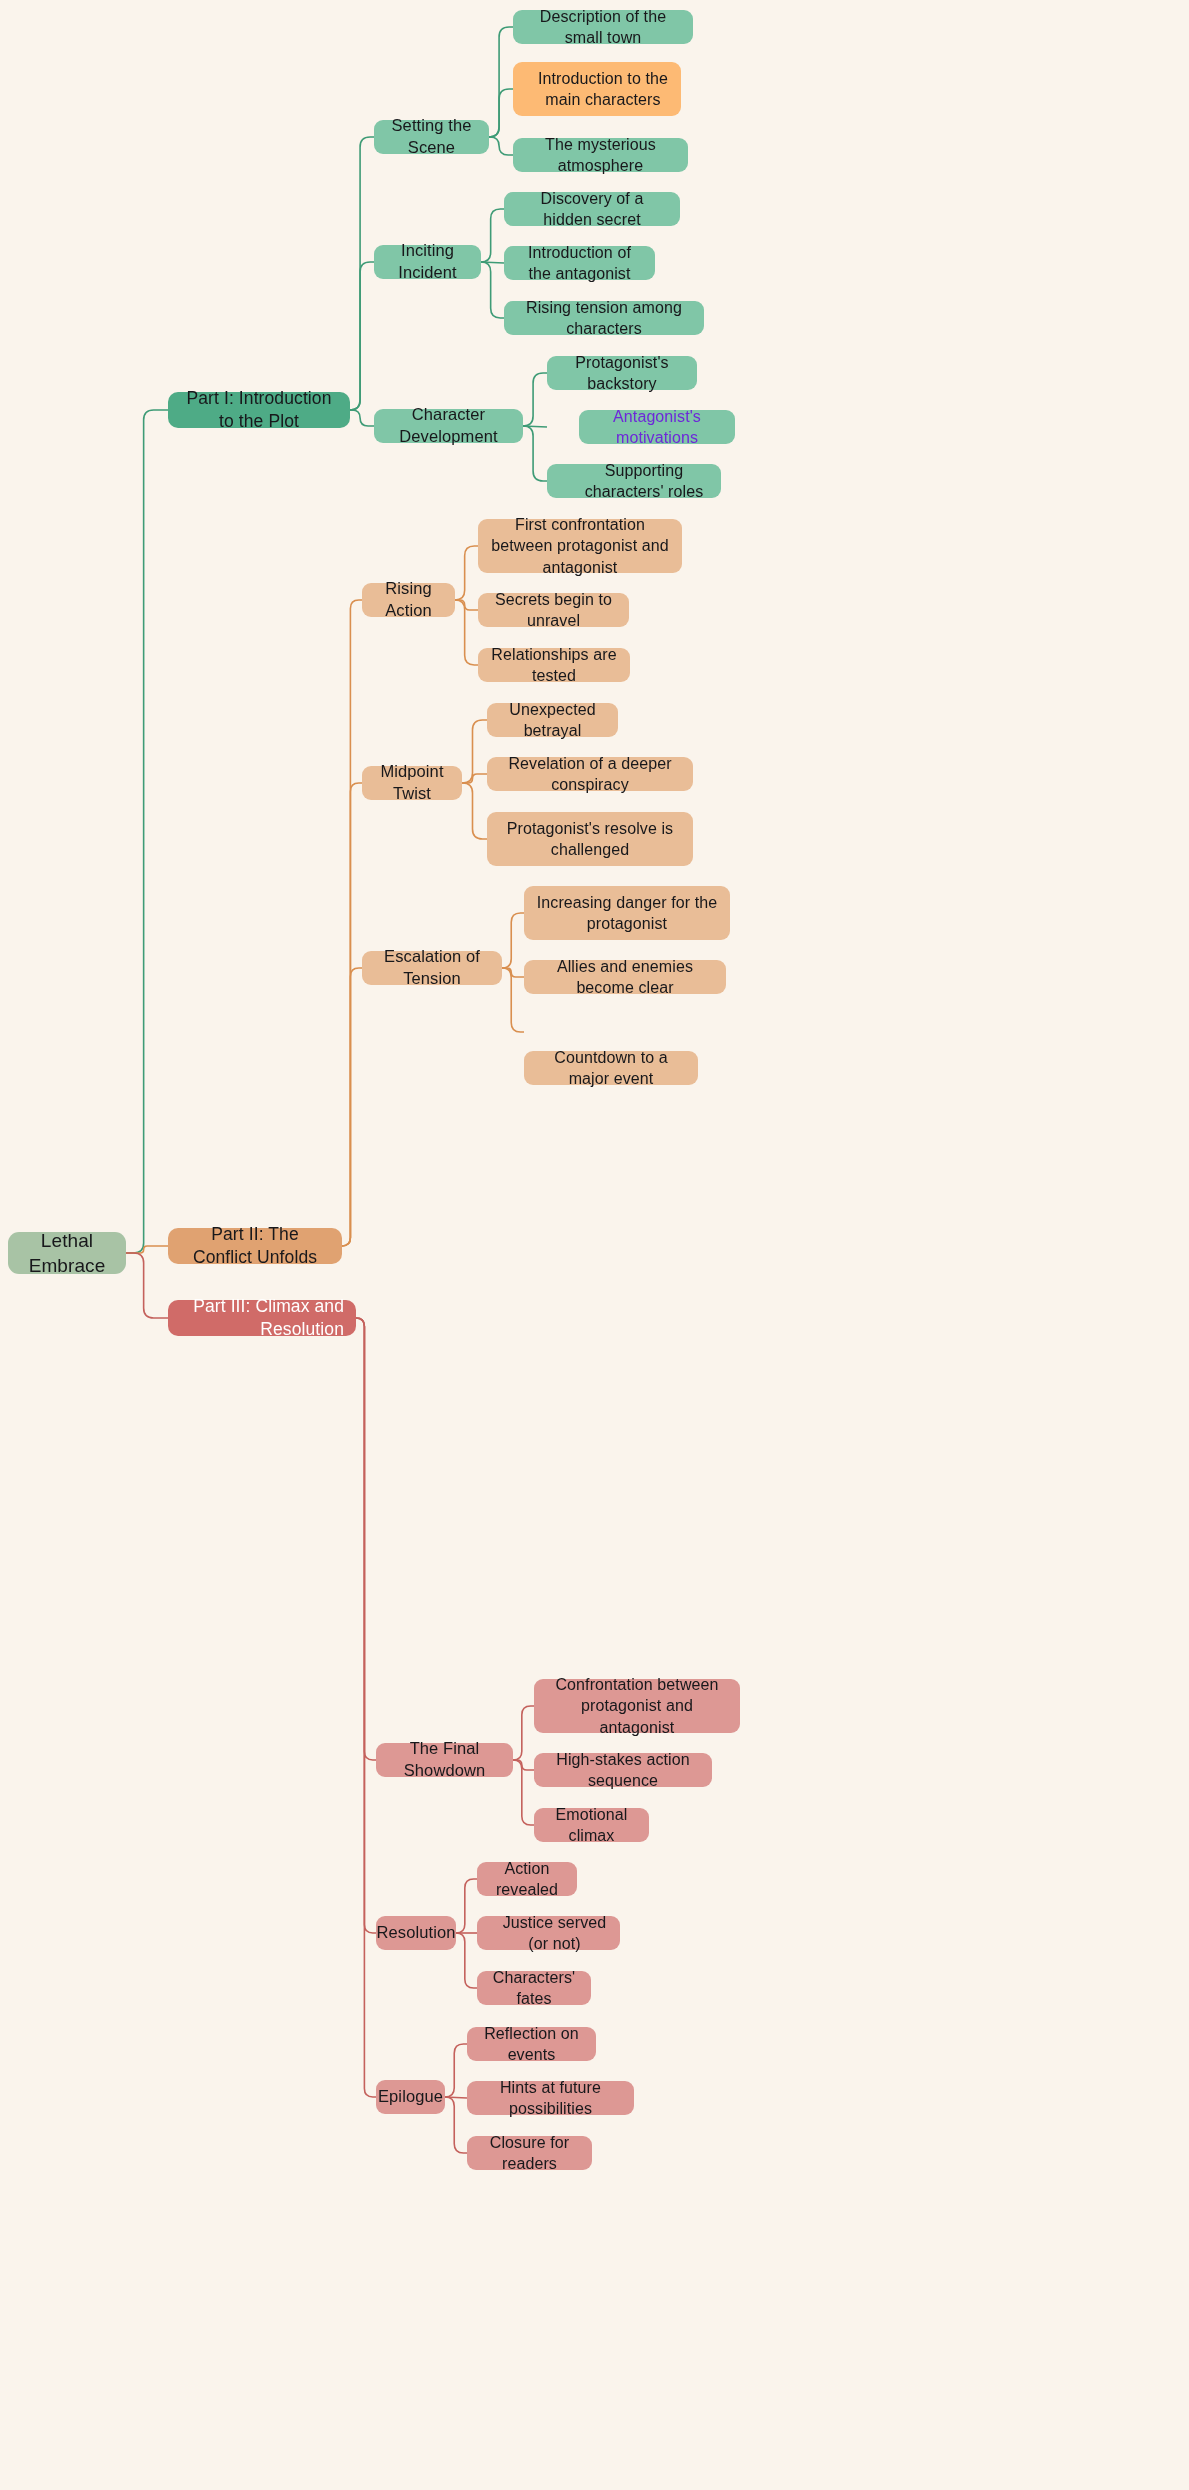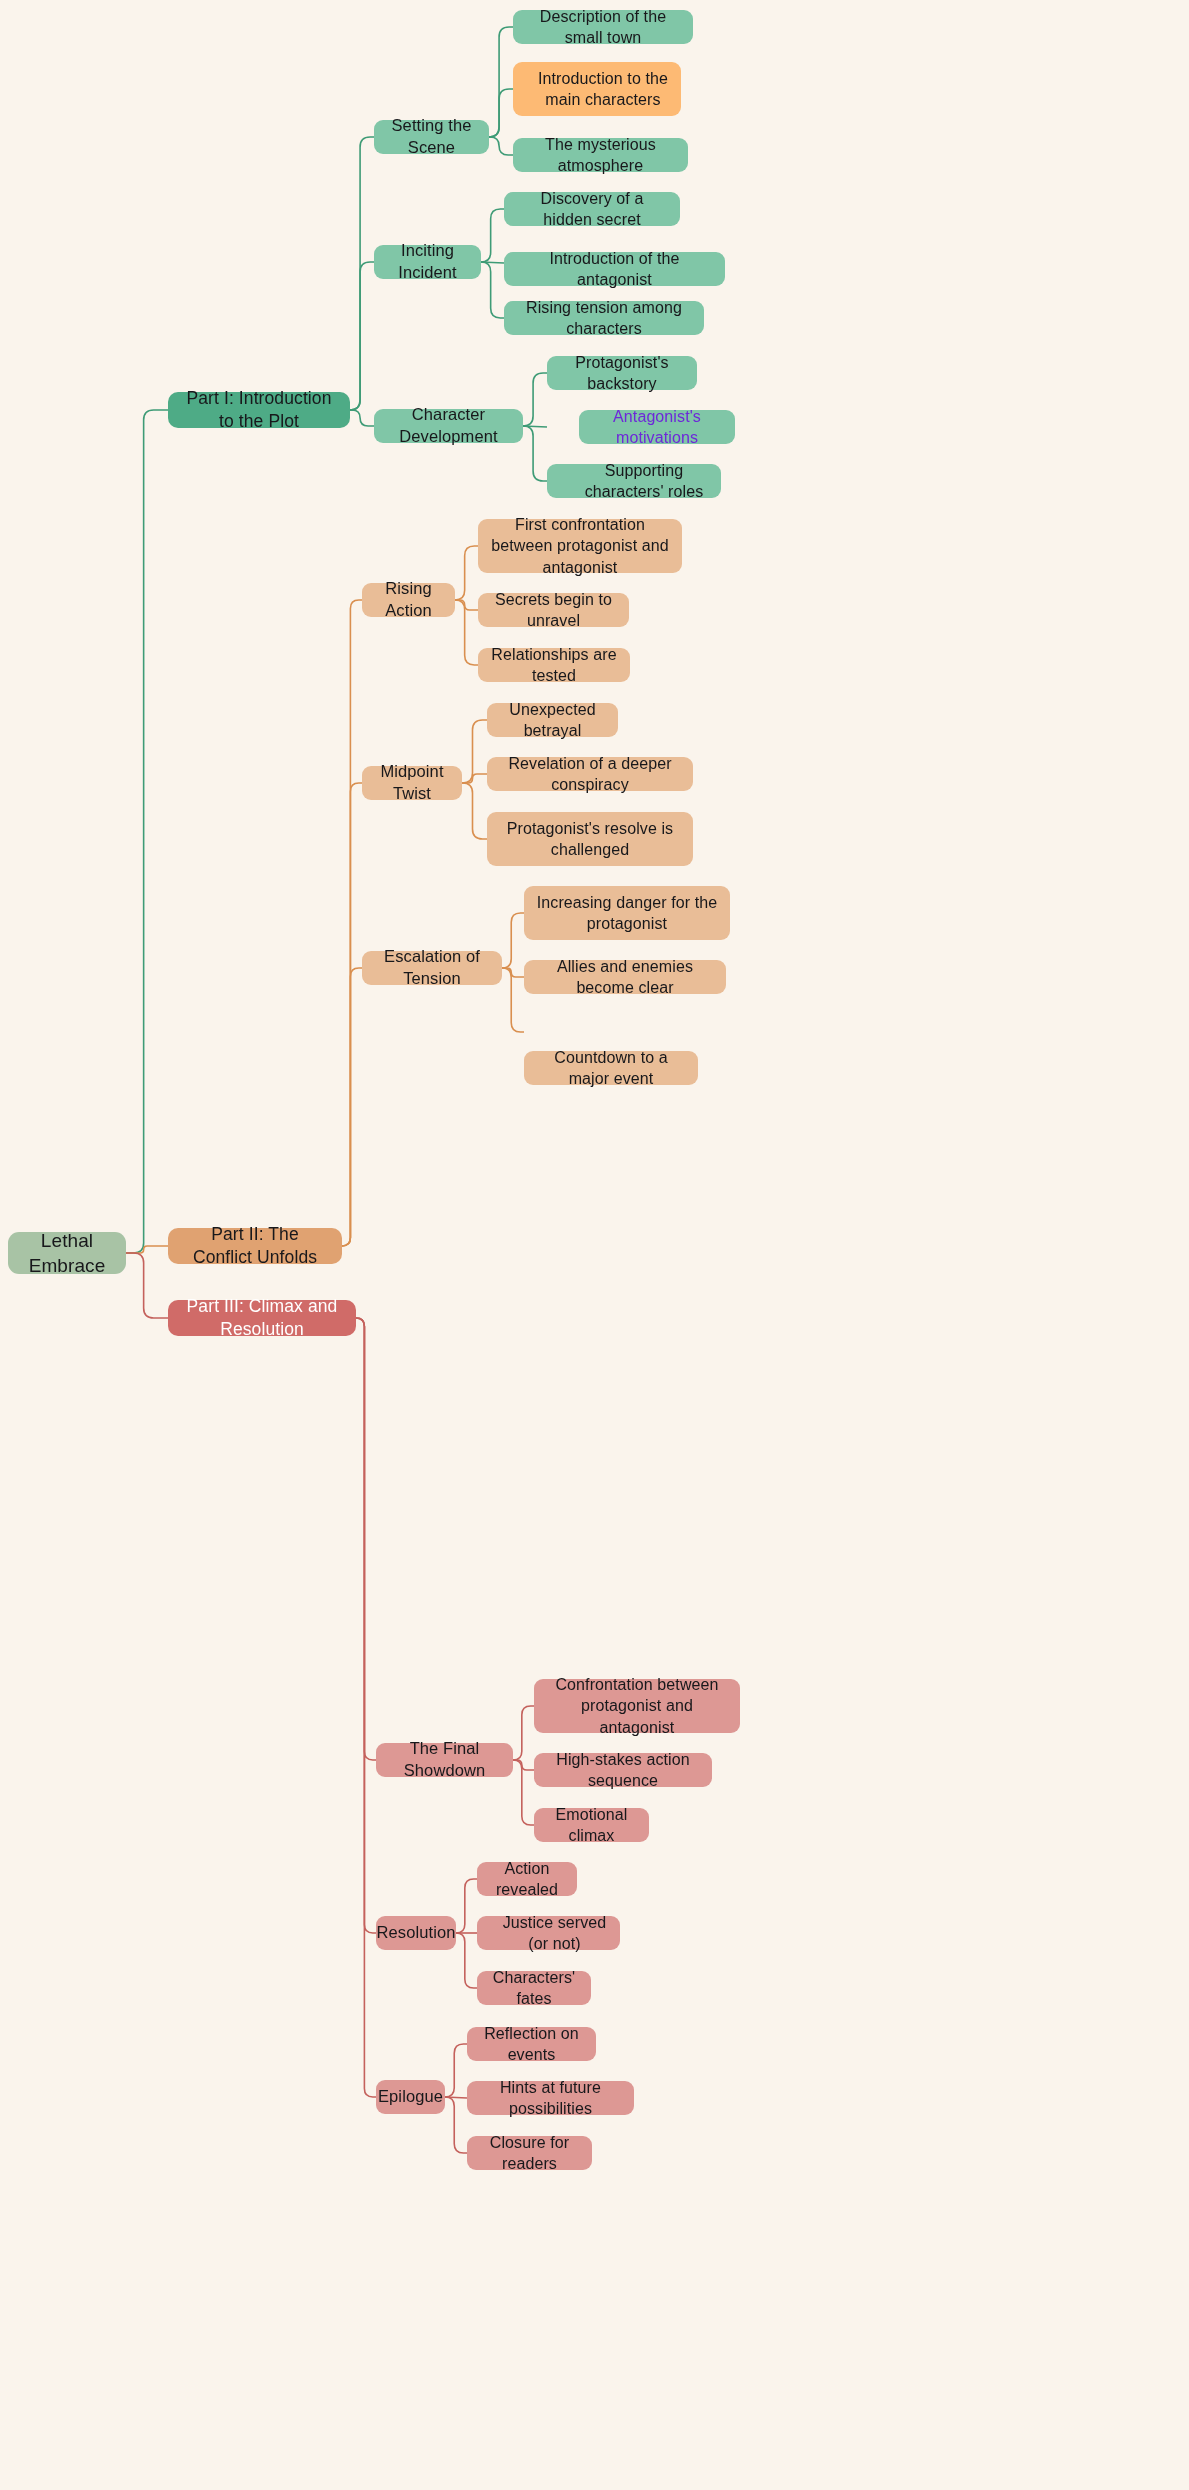--- a/index.html
+++ b/index.html
@@ -44,21 +44,21 @@
   .node.lvl1 {
     font-size: 17.5px;
     border-radius: 10px;
   }
   .node.lvl2 {
     font-size: 16.5px;
   }
   .node.lvl3 {
     font-size: 16px;
   }
-  .node.white-text { color: #ffffff; }
+  .node.white-text { color: #ffffff; text-align: right; }
 </style>
 </head>
 <body>
 
 <div id="mindmap">
   <svg id="edges">
       <path d="M 126 1253 L 133.64 1253 Q 143.64 1253 143.64 1243 L 143.64 420 Q 143.64 410 153.64 410 L 168 410" fill="none" stroke="#3e9b76" stroke-width="1.6"></path>
       <path d="M 350 410 L 350.08 410 Q 360.08 410 360.08 400 L 360.08 147 Q 360.08 137 370.08 137 L 374 137" fill="none" stroke="#3e9b76" stroke-width="1.6"></path>
       <path d="M 489 137 L 489.08 137 Q 499.08 137 499.08 127 L 499.08 37 Q 499.08 27 509.08 27 L 513 27" fill="none" stroke="#3e9b76" stroke-width="1.6"></path>
       <path d="M 489 137 L 489.08 137 Q 499.08 137 499.08 127 L 499.08 99 Q 499.08 89 509.08 89 L 513 89" fill="none" stroke="#3e9b76" stroke-width="1.6"></path>
@@ -115,21 +115,21 @@
     </div>
     <div class="node lvl3" style="left: 513px; top: 138px; width: 175px; min-height: 34px; height: 34px; background: rgb(128, 198, 167); color: rgb(24, 24, 27);">
       <span>The mysterious atmosphere</span>
     </div>
     <div class="node lvl2" style="left: 374px; top: 245px; width: 107px; min-height: 34px; height: 34px; background: rgb(128, 198, 167); color: rgb(24, 24, 27);">
       <span>Inciting Incident</span>
     </div>
     <div class="node lvl3" style="left: 504px; top: 192px; width: 176px; min-height: 34px; height: 34px; background: rgb(128, 198, 167); color: rgb(24, 24, 27);">
       <span>Discovery of a hidden secret</span>
     </div>
-    <div class="node lvl3" style="left: 504px; top: 246px; width: 221px; min-height: 34px; height: 34px; background: rgb(128, 198, 167); color: rgb(24, 24, 27); margin-top: 6px;">
+    <div class="node lvl3" style="left: 504px; top: 246px; width: 151px; min-height: 34px; height: 34px; background: rgb(128, 198, 167); color: rgb(24, 24, 27);">
       <span>Introduction of the antagonist</span>
     </div>
     <div class="node lvl3" style="left: 504px; top: 301px; width: 200px; min-height: 34px; height: 34px; background: rgb(128, 198, 167); color: rgb(24, 24, 27);">
       <span>Rising tension among characters</span>
     </div>
     <div class="node lvl2" style="left: 374px; top: 409px; width: 149px; min-height: 34px; height: 34px; background: rgb(128, 198, 167); color: rgb(24, 24, 27);">
       <span>Character Development</span>
     </div>
     <div class="node lvl3" style="left: 547px; top: 356px; width: 150px; min-height: 34px; height: 34px; background: rgb(128, 198, 167); color: rgb(24, 24, 27);">
       <span>Protagonist's backstory</span>

